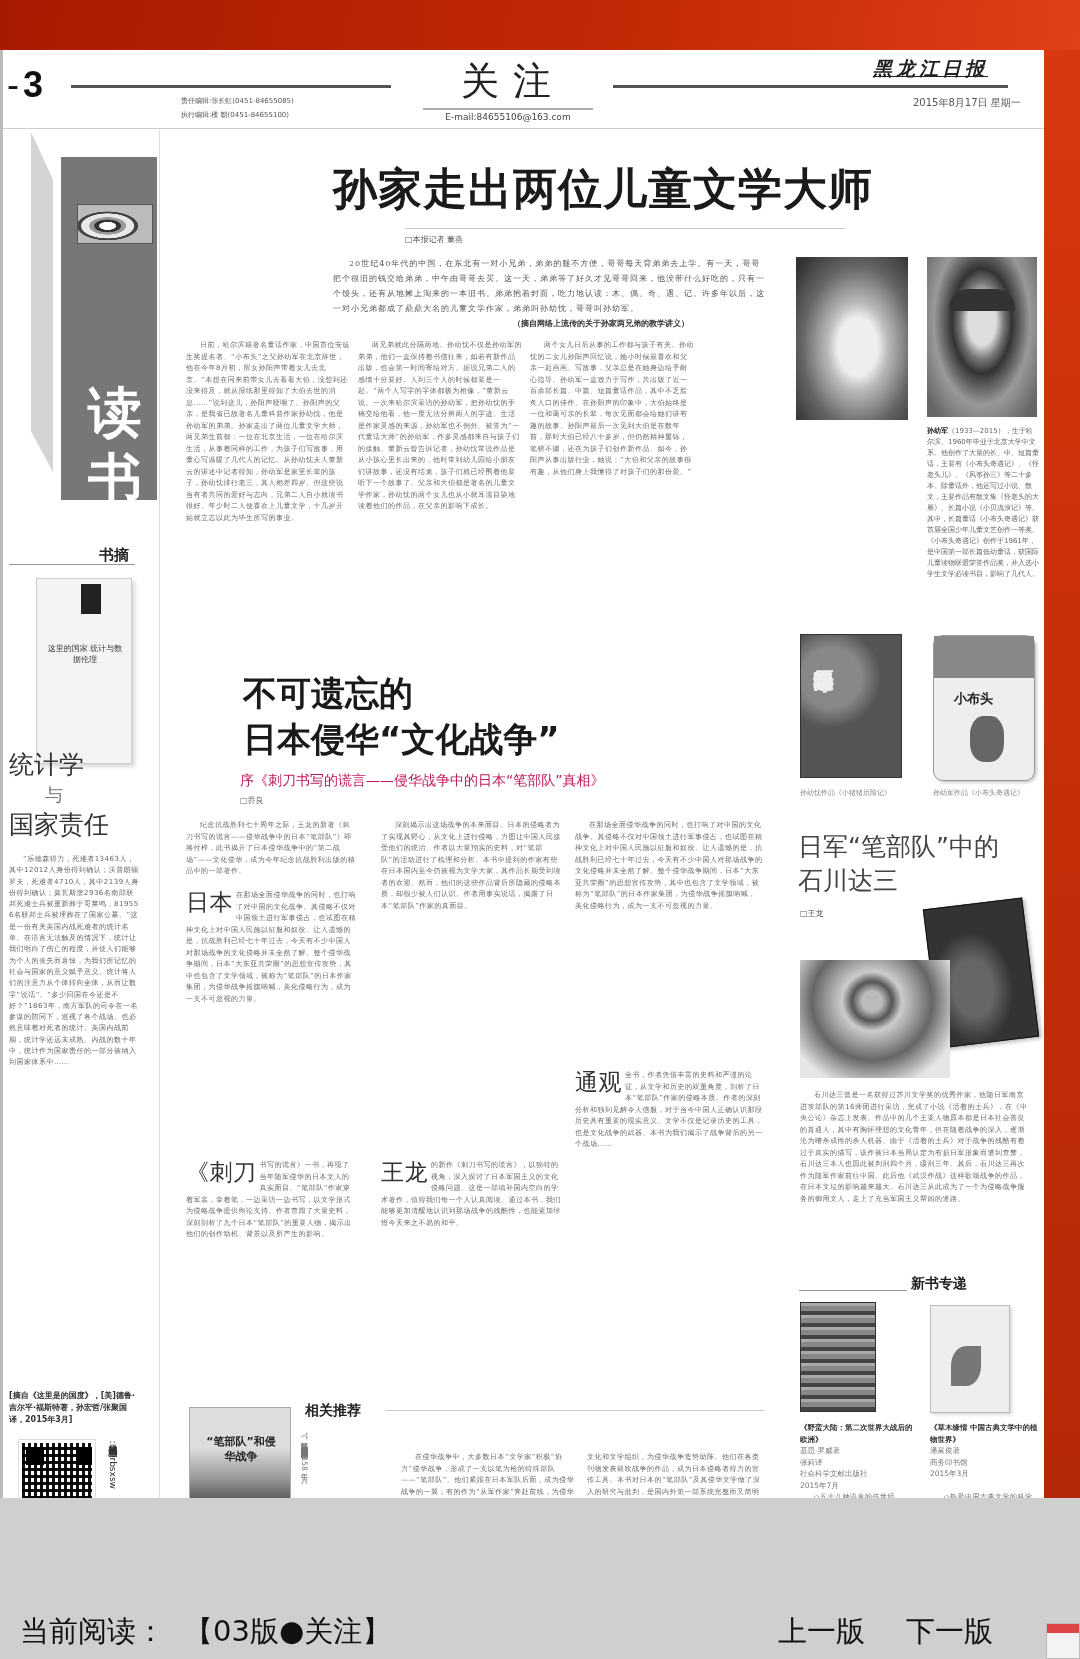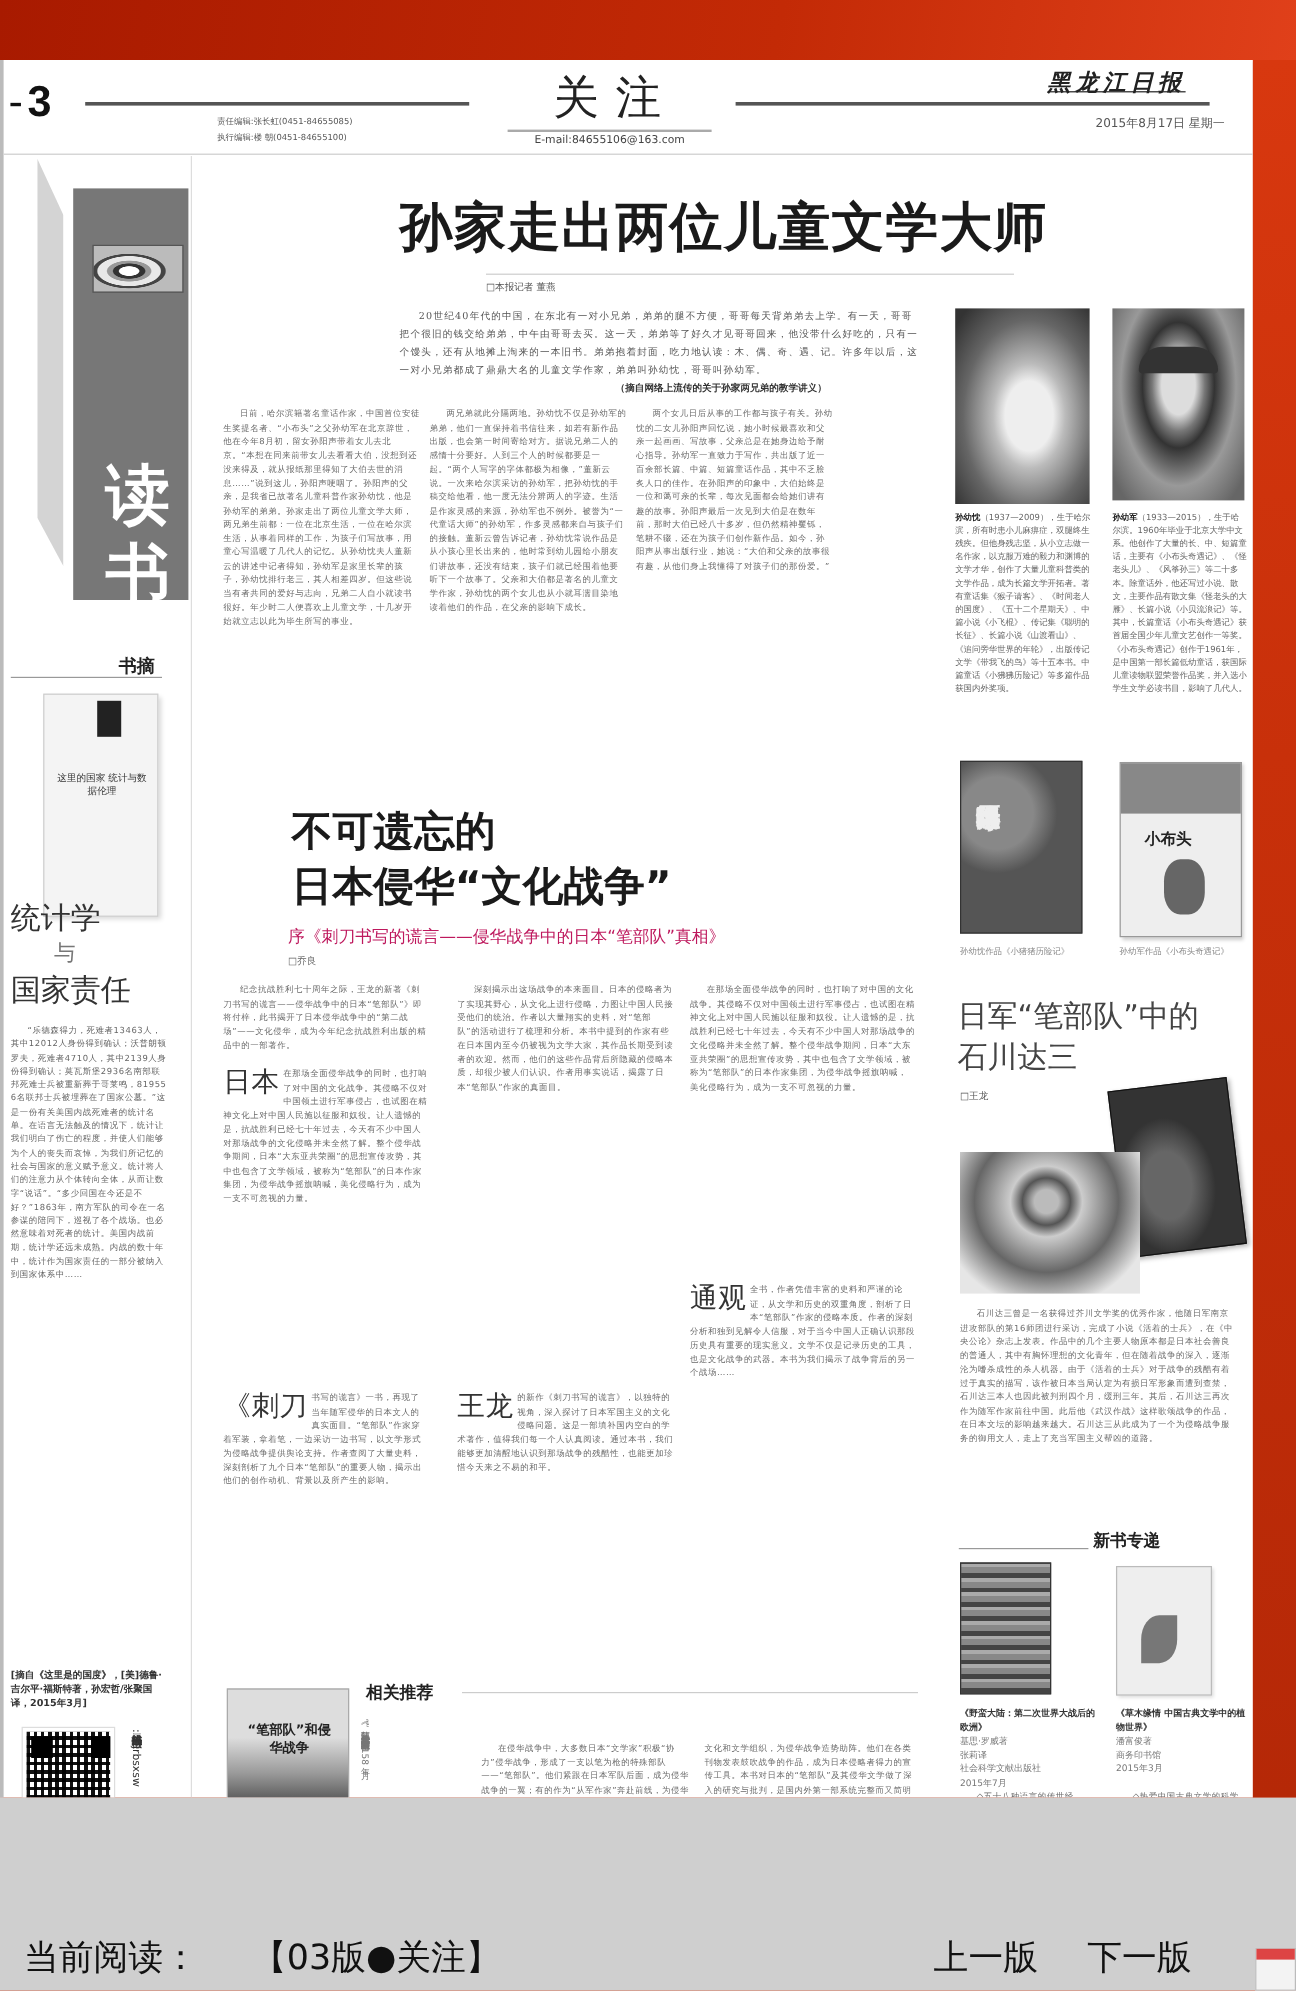--- a/index.html
+++ b/index.html
@@ -126,21 +126,21 @@
   .rel-label { position: absolute; left: 302px; top: 1402px; font: bold 14px "DejaVu Sans", sans-serif; color: #222; }
   .rel-line { position: absolute; left: 382px; top: 1410px; width: 380px; height: 1px; background: #ccc; }
   .rel-cover { position: absolute; left: 186px; top: 1407px; width: 102px; height: 102px; background: #ccc;
     background-image: linear-gradient(180deg, #ddd 0 40%, #999 70%, #444 100%); border:1px solid #aaa; }
   .rel-cover span { position:absolute; left:12px; top:26px; font: bold 11px "DejaVu Sans", sans-serif; color:#222; line-height:15px; text-align:center; width:78px; }
   .rel-meta { position: absolute; left: 296px; top: 1432px; height: 80px; writing-mode: vertical-rl; font-size: 7.5px; line-height: 11px; color: #777; }
 
   
   .bottom-bar { position: absolute; left: 0; top: 1498px; width: 1080px; height: 161px; background: #cfcfcf; }
   .cur-reading { position: absolute; left: 20px; top: 1621px; font: 29px "DejaVu Sans", sans-serif; color: #111; }
-  .cur-edition { position: absolute; left: 184px; top: 1621px; font: 29px "DejaVu Sans", sans-serif; color: #111; margin-left: 26px; }
+  .cur-edition { position: absolute; left: 184px; top: 1621px; font: 29px "DejaVu Sans", sans-serif; color: #111; }
   .prev-btn { position: absolute; left: 778px; top: 1621px; font: 29px "DejaVu Sans", sans-serif; color: #111; cursor: pointer; }
   .next-btn { position: absolute; left: 906px; top: 1621px; font: 29px "DejaVu Sans", sans-serif; color: #111; cursor: pointer; }
   .mini-thumb { position: absolute; left: 1046px; top: 1623px; width: 34px; height: 36px; background: #f3f3f3; border: 1px solid #bbb; }
   .mini-thumb::before { content:""; position:absolute; left:0; top:0; width:100%; height:9px; background:#d44; }
 </style>
 </head>
 <body>
 
 <div class="red-band"></div>
 <div class="right-strip"></div>
@@ -191,31 +191,28 @@
   <div class="byline1" style="top:184px;">□本报记者 董燕</div>
   <div class="lead1" style="top:206px;">20世纪40年代的中国，在东北有一对小兄弟，弟弟的腿不方便，哥哥每天背弟弟去上学。有一天，哥哥把个很旧的钱交给弟弟，中午由哥哥去买。这一天，弟弟等了好久才见哥哥回来，他没带什么好吃的，只有一个馒头，还有从地摊上淘来的一本旧书。弟弟抱着封面，吃力地认读：木、偶、奇、遇、记。许多年以后，这一对小兄弟都成了鼎鼎大名的儿童文学作家，弟弟叫孙幼忱，哥哥叫孙幼军。</div>
   <div class="lead1-src" style="top:268px;">（摘自网络上流传的关于孙家两兄弟的教学讲义）</div>
 
   <div class="col-text" style="left:183px; top:290px; width:164px; height:265px; overflow:hidden;">日前，哈尔滨籍著名童话作家，中国首位安徒生奖提名者、“小布头”之父孙幼军在北京辞世，他在今年8月初，留女孙阳声带着女儿去北京。“本想在同来前带女儿去看看大伯，没想到还没来得及，就从报纸那里得知了大伯去世的消息……”说到这儿，孙阳声哽咽了。孙阳声的父亲，是我省已故著名儿童科普作家孙幼忱，他是孙幼军的弟弟。孙家走出了两位儿童文学大师，两兄弟生前都：一位在北京生活，一位在哈尔滨生活，从事着同样的工作，为孩子们写故事，用童心写温暖了几代人的记忆。从孙幼忱夫人董新云的讲述中记者得知，孙幼军是家里长辈的孩子，孙幼忱排行老三，其人相差四岁。但这些说当有者共同的爱好与志向，兄弟二人自小就读书很好。年少时二人便喜欢上儿童文学，十几岁开始就立志以此为毕生所写的事业。</div>
   <div class="col-text" style="left:355px; top:290px; width:164px; height:265px; overflow:hidden;">两兄弟就此分隔两地。孙幼忱不仅是孙幼军的弟弟，他们一直保持着书信往来，如若有新作品出版，也会第一时间寄给对方。据说兄弟二人的感情十分要好。人到三个人的时候都要是一起。“两个人写字的字体都极为相像，”董新云说。一次来哈尔滨采访的孙幼军，把孙幼忱的手稿交给他看，他一度无法分辨两人的字迹。生活是作家灵感的来源，孙幼军也不例外。被誉为“一代童话大师”的孙幼军，作多灵感都来自与孩子们的接触。董新云曾告诉记者，孙幼忱常说作品是从小孩心里长出来的，他时常到幼儿园给小朋友们讲故事，还没有结束，孩子们就已经围着他要听下一个故事了。父亲和大伯都是著名的儿童文学作家，孙幼忱的两个女儿也从小就耳濡目染地读着他们的作品，在父亲的影响下成长。</div>
   <div class="col-text" style="left:527px; top:290px; width:164px; height:265px; overflow:hidden;">两个女儿日后从事的工作都与孩子有关。孙幼忱的二女儿孙阳声回忆说，她小时候最喜欢和父亲一起画画、写故事，父亲总是在她身边给予耐心指导。孙幼军一直致力于写作，共出版了近一百余部长篇、中篇、短篇童话作品，其中不乏脍炙人口的佳作。在孙阳声的印象中，大伯始终是一位和蔼可亲的长辈，每次见面都会给她们讲有趣的故事。孙阳声最后一次见到大伯是在数年前，那时大伯已经八十多岁，但仍然精神矍铄，笔耕不辍，还在为孩子们创作新作品。如今，孙阳声从事出版行业，她说：“大伯和父亲的故事很有趣，从他们身上我懂得了对孩子们的那份爱。”</div>
 
   <div class="portrait p1" style="top:207px;"></div>
   <div class="portrait p2" style="top:207px;"></div>
-  <div class="portrait-cap" style="left:793px; top:376px; width:116px; height:210px; overflow:hidden;">
-    <b>孙幼忱</b><span>（1937—2009），生于哈尔滨，所有时患小儿麻痹症，双腿终生残疾。但他身残志坚，从小立志做一名作家，以克服万难的毅力和渊博的文学才华，创作了大量儿童科普类的文学作品，成为长篇文学开拓者。著有童话集《猴子请客》、《时间老人的国度》、《五十二个星期天》、中篇小说《小飞棍》、传记集《聪明的长征》、长篇小说《山渡看山》、《追问旁华世界的年轮》，出版传记文学《带我飞的鸟》等十五本书。中篇童话《小狒狒历险记》等多篇作品获国内外奖项。</span>
-  </div>
   <div class="portrait-cap" style="left:924px; top:376px; width:112px; height:210px; overflow:hidden;">
     <b>孙幼军</b><span>（1933—2015），生于哈尔滨。1960年毕业于北京大学中文系。他创作了大量的长、中、短篇童话，主要有《小布头奇遇记》、《怪老头儿》、《风筝孙三》等二十多本。除童话外，他还写过小说、散文，主要作品有散文集《怪老头的大雁》、长篇小说《小贝流浪记》等。其中，长篇童话《小布头奇遇记》获首届全国少年儿童文艺创作一等奖。《小布头奇遇记》创作于1961年，是中国第一部长篇低幼童话，获国际儿童读物联盟荣誉作品奖，并入选小学生文学必读书目，影响了几代人。</span>
   </div>
 
   <div class="cover-a" style="top:584px;">
       <span>小猪唏哩呼噜历险记</span>
     </div>
-  <div class="cover-b" style="top:585px;">
+  <div class="cover-b" style="top:585px;border-radius:10px;">
     <div class="band"></div>
     <span>小布头</span>
     <div class="fig"></div>
   </div>
   <div class="cover-cap" style="left:797px; top:738px;">孙幼忱作品《小猪猪历险记》</div>
   <div class="cover-cap" style="left:930px; top:738px;">孙幼军作品《小布头奇遇记》</div>
 
   <div class="headline2" style="top:620px;">
     <div>不可遗忘的</div>
     <div>日本侵华“文化战争”</div>

